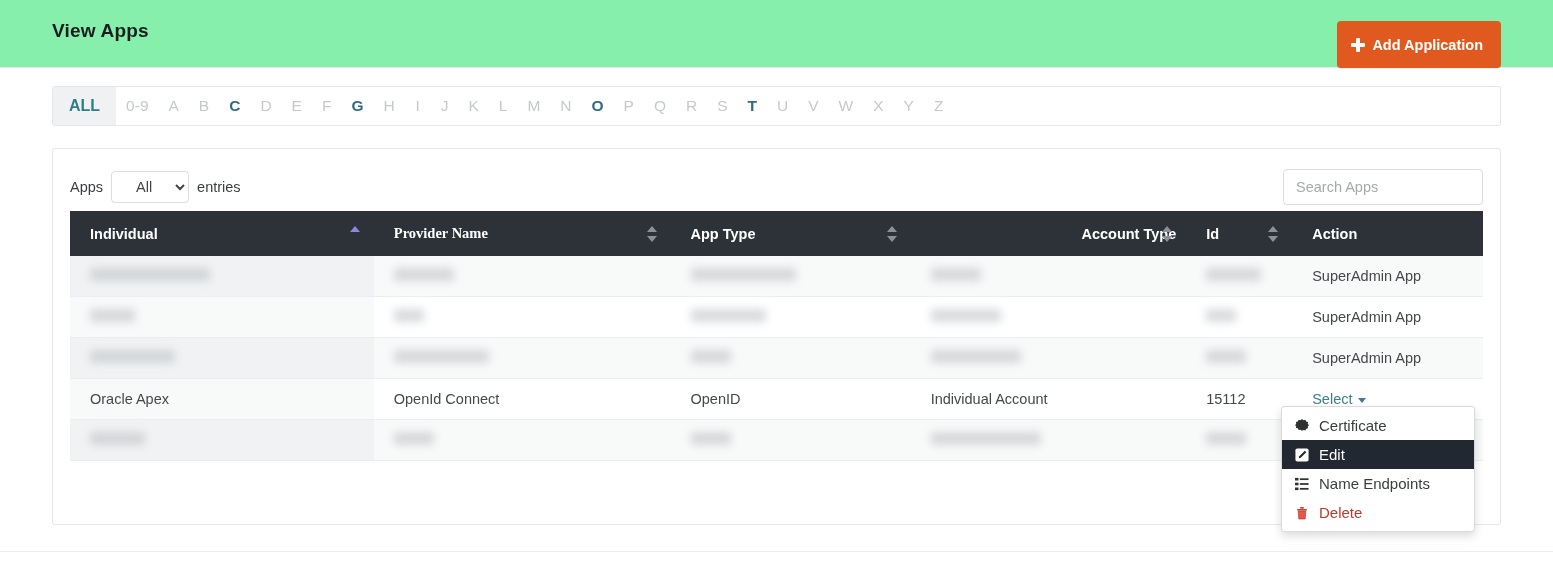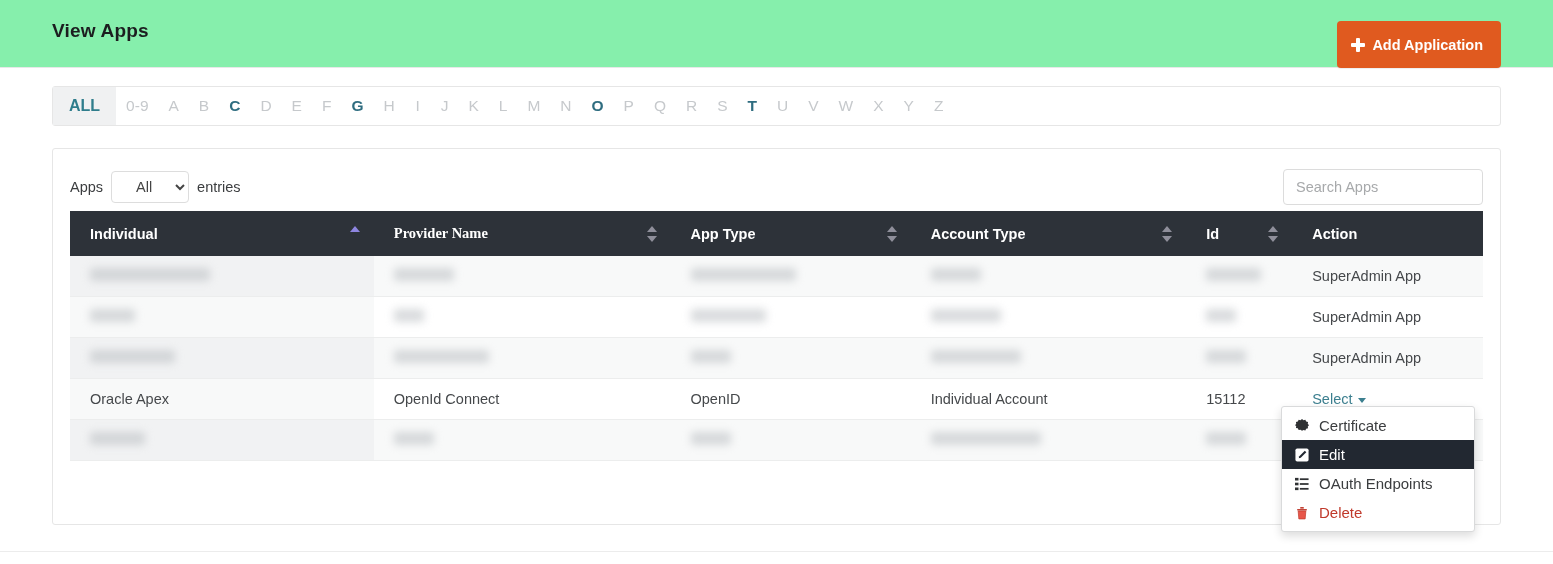--- a/index.html
+++ b/index.html
@@ -216,21 +216,21 @@
                 <i class="up"></i>
               </span></th>
             <th style="width: 21%; font-family: Liberation Serif, serif;"><span>Provider Name</span><span class="sort-ind">
                 <i class="up"></i>
                 <i class="down"></i>
               </span></th>
             <th style="width: 17%;"><span>App Type</span><span class="sort-ind">
                 <i class="up"></i>
                 <i class="down"></i>
               </span></th>
-            <th style="width: 19.5%;"><span>Account Type</span><span class="sort-ind">
+            <th style="width: 19.5%; text-align: right;"><span>Account Type</span><span class="sort-ind">
                 <i class="up"></i>
                 <i class="down"></i>
               </span></th>
             <th style="width: 7.5%;"><span>Id</span><span class="sort-ind">
                 <i class="up"></i>
                 <i class="down"></i>
               </span></th>
             <th style="width: 13.5%;"><span>Action</span></th>
           </tr>
       </thead>
@@ -302,21 +302,21 @@
         <span class="dd-ico">
           <svg width="14" height="14" viewBox="0 0 16 16">
             <rect x="0" y="1" width="4" height="3" fill="#2f3133"></rect>
             <rect x="0" y="6.5" width="4" height="3" fill="#2f3133"></rect>
             <rect x="0" y="12" width="4" height="3" fill="#2f3133"></rect>
             <rect x="5.5" y="1.5" width="10" height="2" fill="#2f3133"></rect>
             <rect x="5.5" y="7" width="10" height="2" fill="#2f3133"></rect>
             <rect x="5.5" y="12.5" width="10" height="2" fill="#2f3133"></rect>
           </svg>
         </span>
-        <span>OAuth Endpoints</span>
+        <span>Name Endpoints</span>
       </div>
       <div class="dd-item danger">
         <span class="dd-ico">
           <svg width="14" height="14" viewBox="0 0 16 16">
             <rect x="2.5" y="3.5" width="11" height="1.6" fill="#c0392b"></rect>
             <rect x="6" y="1.2" width="4" height="1.8" fill="#c0392b"></rect>
             <path d="M3.6 5.6h8.8l-.8 9.2H4.4z" fill="#e8564a" stroke="#c0392b" stroke-width="0.8"></path>
           </svg>
         </span>
         <span>Delete</span>

